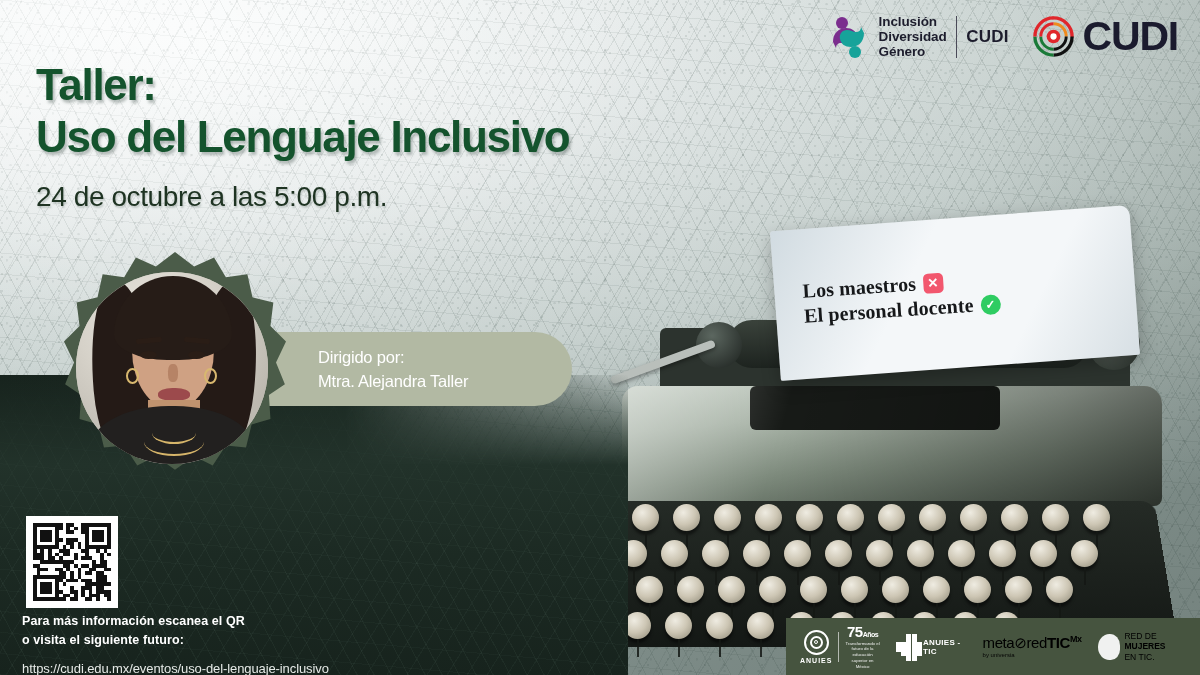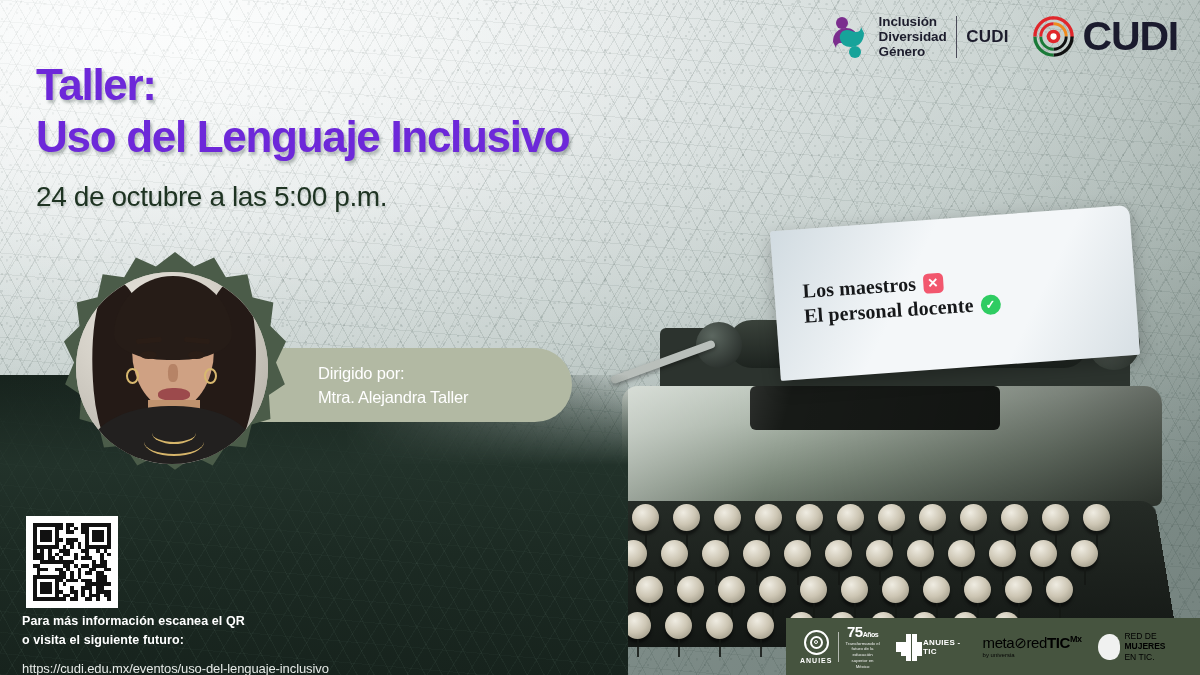--- a/index.html
+++ b/index.html
@@ -68,21 +68,21 @@
   }
   .idg-div{width:1.6px;height:42px;background:#4a4a58;}
   .idg-cudi{font-weight:bold;font-size:17px;color:#1c1c2c;letter-spacing:.2px;}
   .cudi{display:flex;align-items:center;gap:7px;}
   .cudi-mark{width:45px;height:45px;flex:0 0 auto;}
   .cudi-word{font-weight:bold;font-size:41px;color:#1b1b2e;letter-spacing:-1.2px;line-height:1;}
 
   
   .headline{position:absolute;left:36px;top:62px;width:700px;}
   .h-line{
-    font-weight:bold;color:#6d28d9;letter-spacing:-1.3px;line-height:1.06;
+    font-weight:bold;color:#14532d;letter-spacing:-1.3px;line-height:1.06;
     text-shadow:2px 3px 3px rgba(80,95,90,.40);
   }
   .h1{font-size:44px;}
   .h2{font-size:44px;margin-top:5px;}
   .subtitle{
     margin-top:21px;font-size:28px;color:#1e3322;letter-spacing:-.4px;
     text-shadow:1px 2px 2px rgba(90,105,100,.30);
   }
 
   
@@ -138,21 +138,21 @@
     border-bottom:2px solid #d6b56a;border-radius:0 0 50% 50%;
   }
   .avatar .chain2{
     position:absolute;left:68px;top:156px;width:60px;height:28px;
     border-bottom:2px solid #d6b56a;border-radius:0 0 50% 50%;
   }
   .avatar .earring{position:absolute;width:13px;height:16px;border:2px solid #d8b86f;border-radius:50%;top:96px;}
   .avatar .earL{left:50px;} .avatar .earR{left:128px;}
 
   .pill{
-    position:absolute;left:160px;top:348px;width:412px;height:74px;
+    position:absolute;left:160px;top:332px;width:412px;height:74px;
     background:#b2b9a3;border-radius:37px;
     display:flex;flex-direction:column;justify-content:center;padding-left:158px;
   }
   .pill-l1{font-size:16.5px;color:#ffffff;letter-spacing:-.2px;line-height:1.48;}
   .pill-l2{font-size:16.5px;color:#ffffff;letter-spacing:-.2px;line-height:1.48;}
 
   
   .tw{position:absolute;left:560px;top:210px;width:640px;height:430px;}
   .tw-paper{
     position:absolute;left:215px;top:8px;width:360px;height:150px;background:#f4f7f9;

